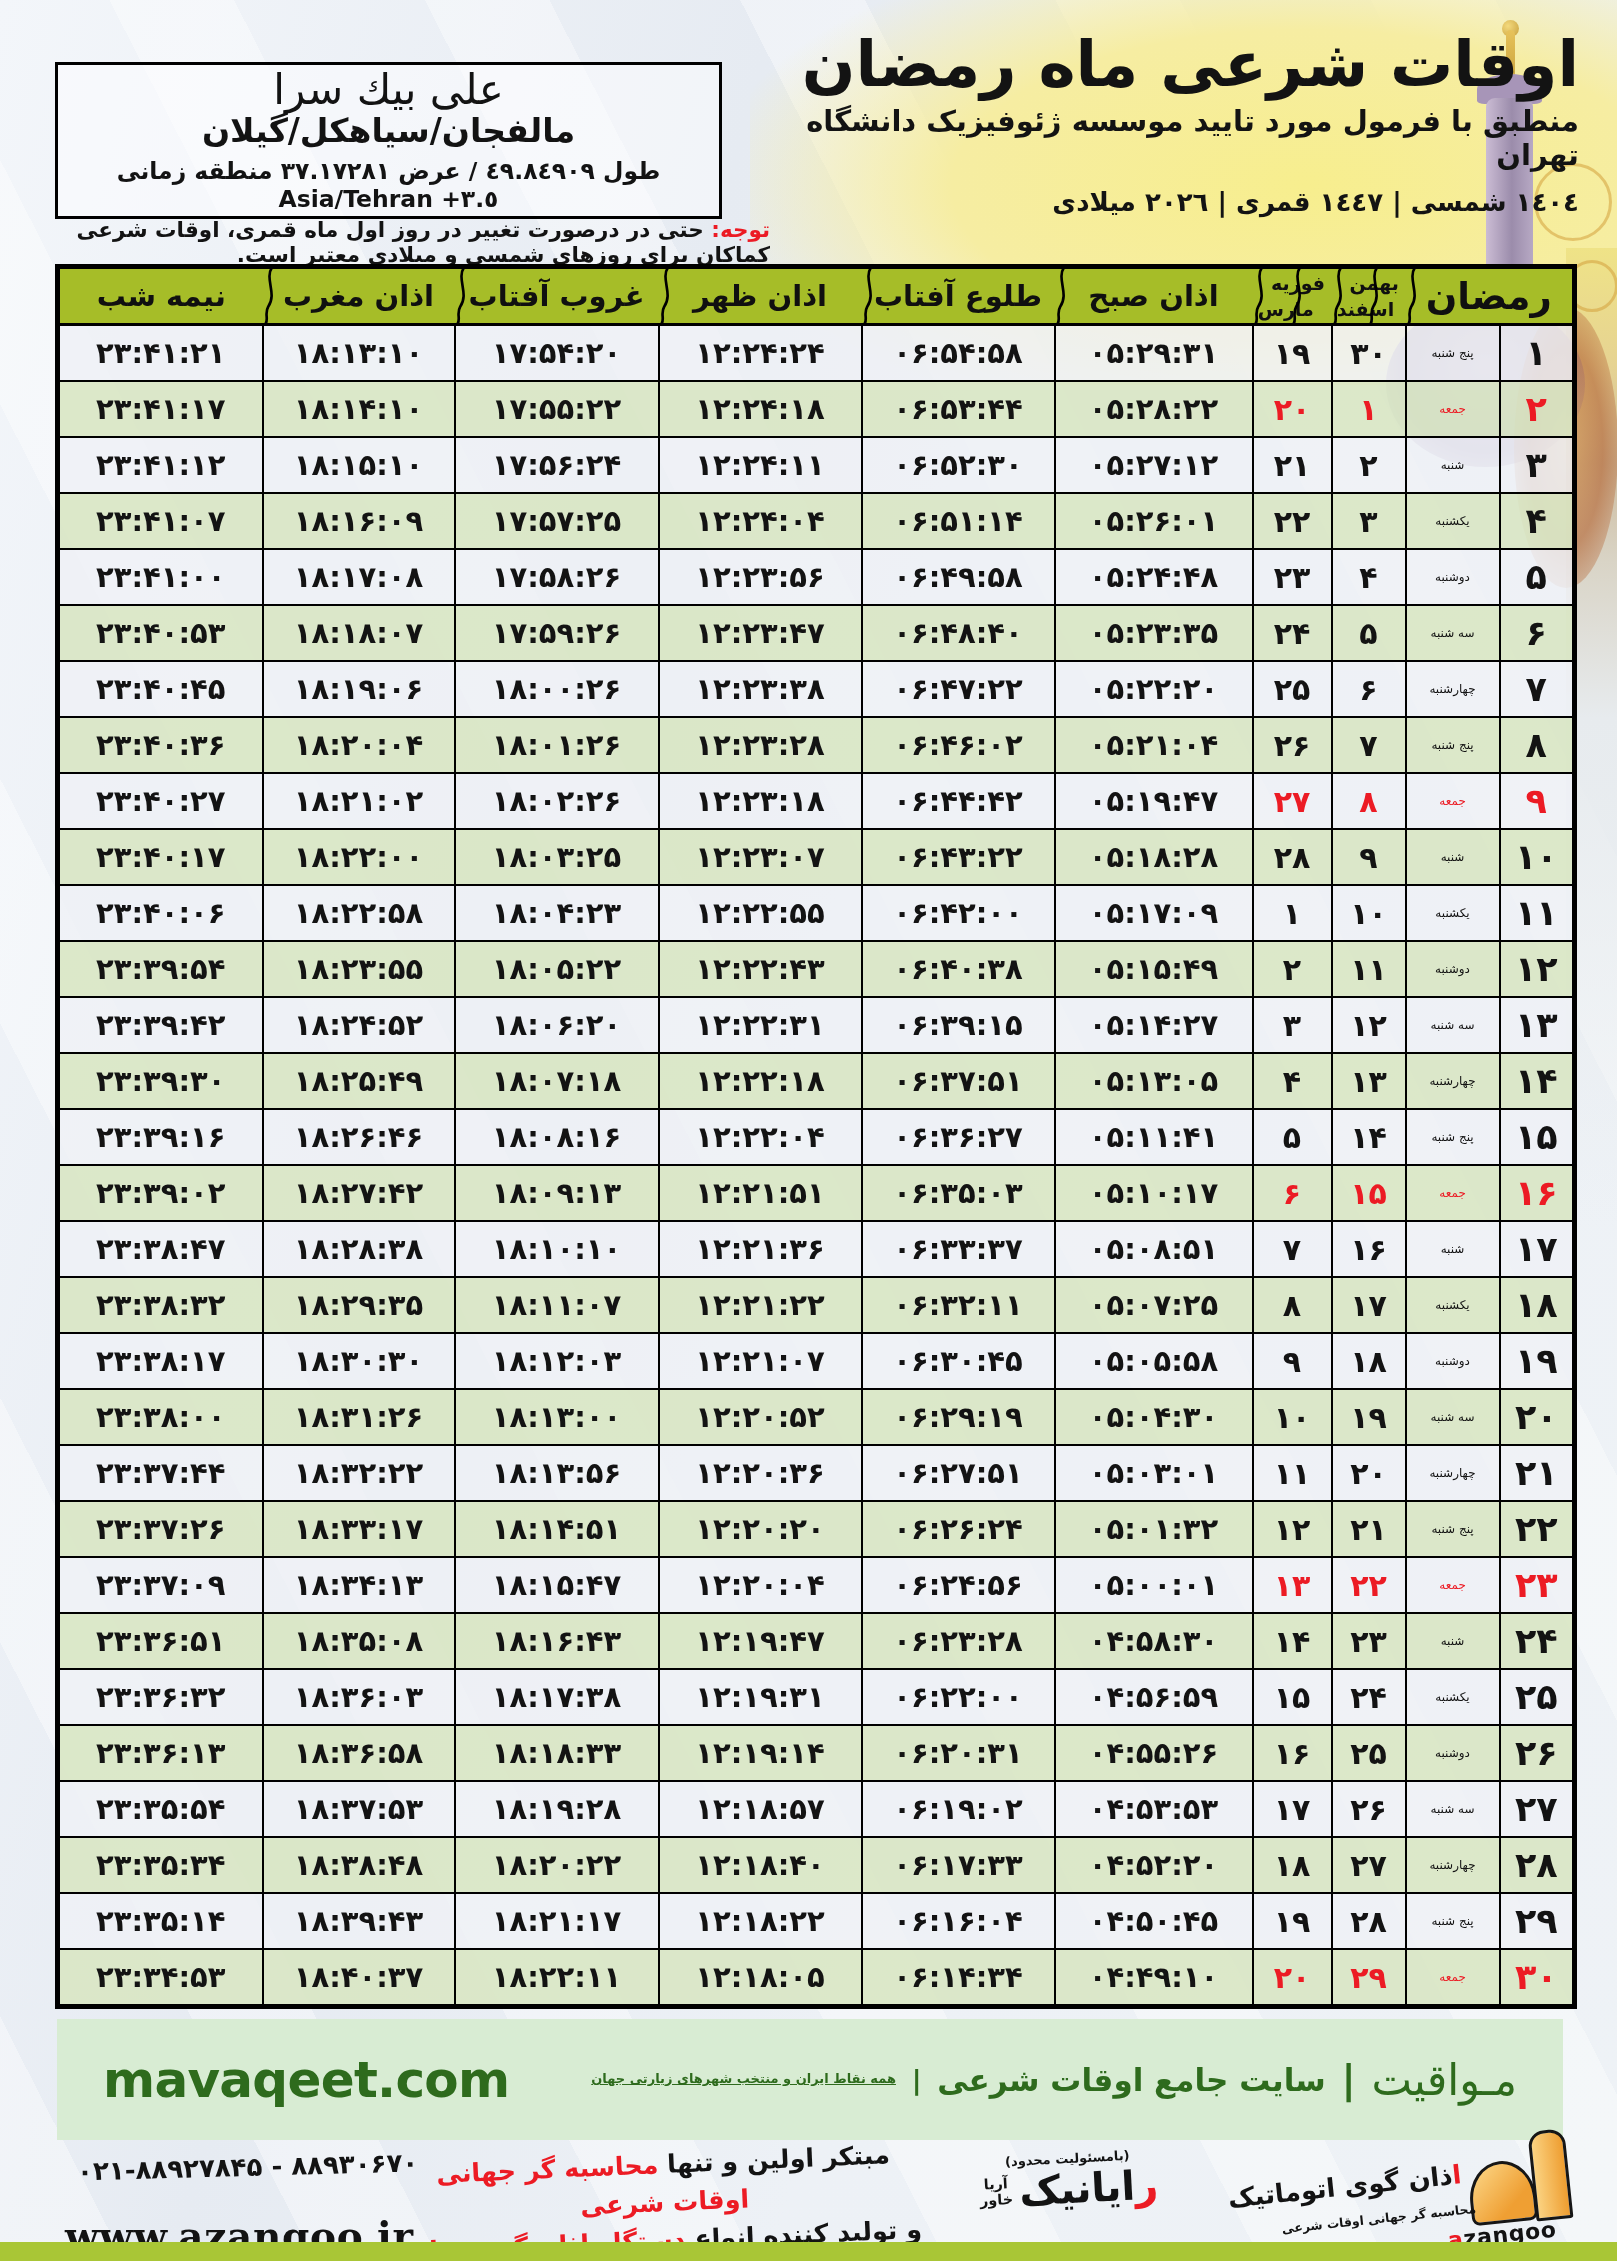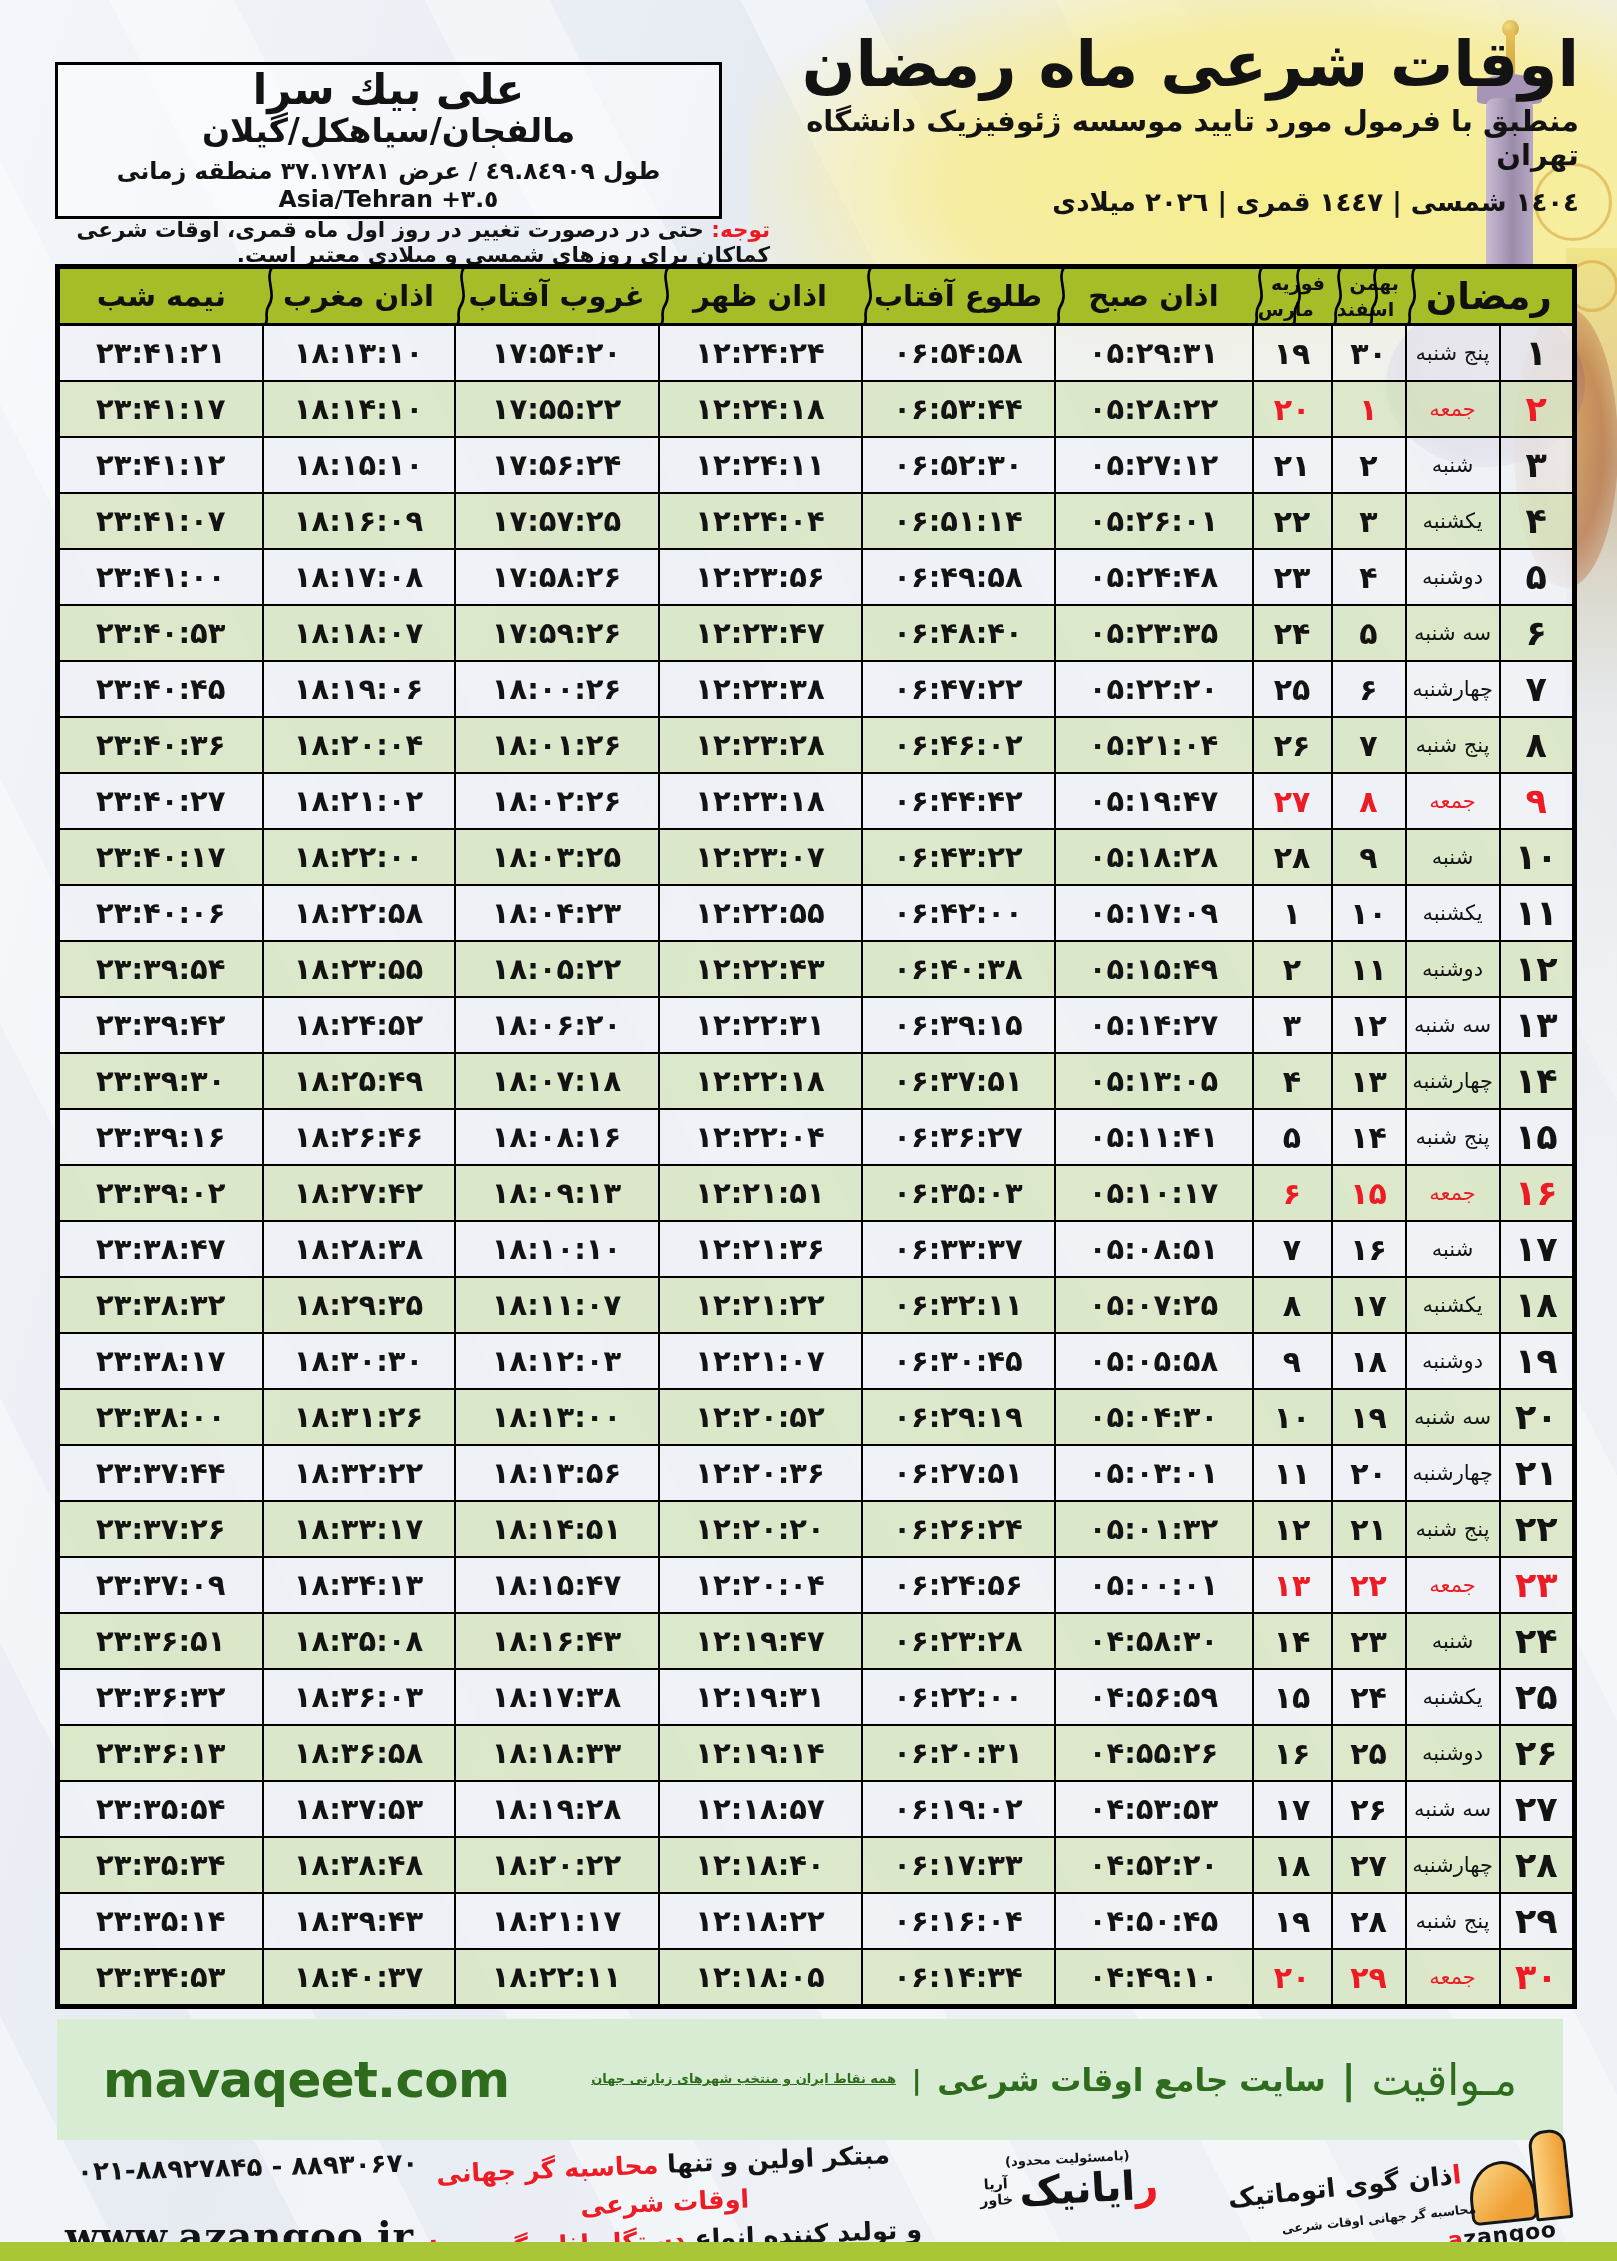--- a/index.html
+++ b/index.html
@@ -29,21 +29,21 @@
     background:radial-gradient(ellipse at 50% 40%,#b7a0cb 0%,#9a86b0 60%,rgba(154,134,176,0) 100%);opacity:.75;}
   .orange-blob{position:absolute;left:1514px;top:307px;width:104px;height:281px;border-radius:50%;
     background:radial-gradient(#d79a52 0%,#b66a3a 50%,rgba(182,106,58,0) 100%);opacity:.65;}
   .swirl{position:absolute;border:3.9px solid rgba(212,160,60,.55);border-radius:50%;}
   .swirl.s1{left:1534px;top:163px;width:72px;height:72px;}
   .swirl.s2{left:1566px;top:260px;width:46px;height:46px;}
   
   .loc-box{position:absolute;left:55px;top:62px;width:661px;height:151px;border:3.9px solid #000;
     background:rgba(253,254,255,.5);display:flex;flex-direction:column;align-items:center;justify-content:center;
     direction:rtl;z-index:3;text-align:center;}
-  .loc-name{font-size:42px;font-weight:bold;line-height:1.05;}
+  .loc-name{font-size:42px;font-weight:normal;line-height:1.05;}
   .loc-region{font-size:33px;font-weight:bold;line-height:1.15;}
   .loc-coords{font-size:23.5px;font-weight:bold;margin-top:6.5px;}
   
   .title-block{position:absolute;left:737px;top:31px;width:842px;direction:rtl;z-index:2;}
   .main-title{font-size:63px;font-weight:bold;line-height:1.08;margin:0;}
   .sub-title{font-size:29px;font-weight:bold;margin-top:5.2px;}
   .years{font-size:26px;font-weight:600;margin-top:14.4px;}
   
   .note{position:absolute;left:55px;top:217px;width:715px;direction:rtl;text-align:right;
     font-size:21.5px;font-weight:600;z-index:2;}
@@ -58,21 +58,21 @@
   .hdiv{position:absolute;left:-2px;top:-2px;height:57px;width:15.7px;}
   .hdiv.mid{left:46%;}
   th.split .split-top{position:absolute;top:2.6px;right:6.5px;font-size:19px;}
   th.split .split-bot{position:absolute;bottom:2.6px;left:5.2px;font-size:19px;margin-top:20px;}
   tbody td{height:52px;border:2.6px solid #000;border-left-width:2px;border-right-width:2px;
     text-align:center;vertical-align:middle;}
   tbody tr:nth-child(odd) td{background:rgba(238,241,246,.84);}
   tbody tr:nth-child(even) td{background:rgba(217,230,196,.92);}
   td.time{font-size:29px;font-weight:bold;direction:ltr;letter-spacing:0.7px;}
   td.c-day{font-size:35px;font-weight:bold;}
-  td.c-weekday{font-size:21px;}
+  td.c-weekday{font-size:12px;}
   td.c-solar,td.c-greg{font-size:30px;font-weight:bold;}
   td.red{color:var(--accent-red);}
   
   .banner{position:absolute;left:57px;top:2019px;width:1506px;height:121px;background:var(--banner-bg);
     display:flex;align-items:center;justify-content:space-between;direction:rtl;
     padding:0 46px 0 46px;box-sizing:border-box;z-index:2;color:var(--banner-text);}
   .banner .right{display:flex;align-items:center;gap:15.7px;}
   .b-brand{font-size:43px;font-weight:normal;}
   .b-sep1{font-size:39px;font-weight:bold;}
   .b-desc{font-size:31px;font-weight:bold;}

